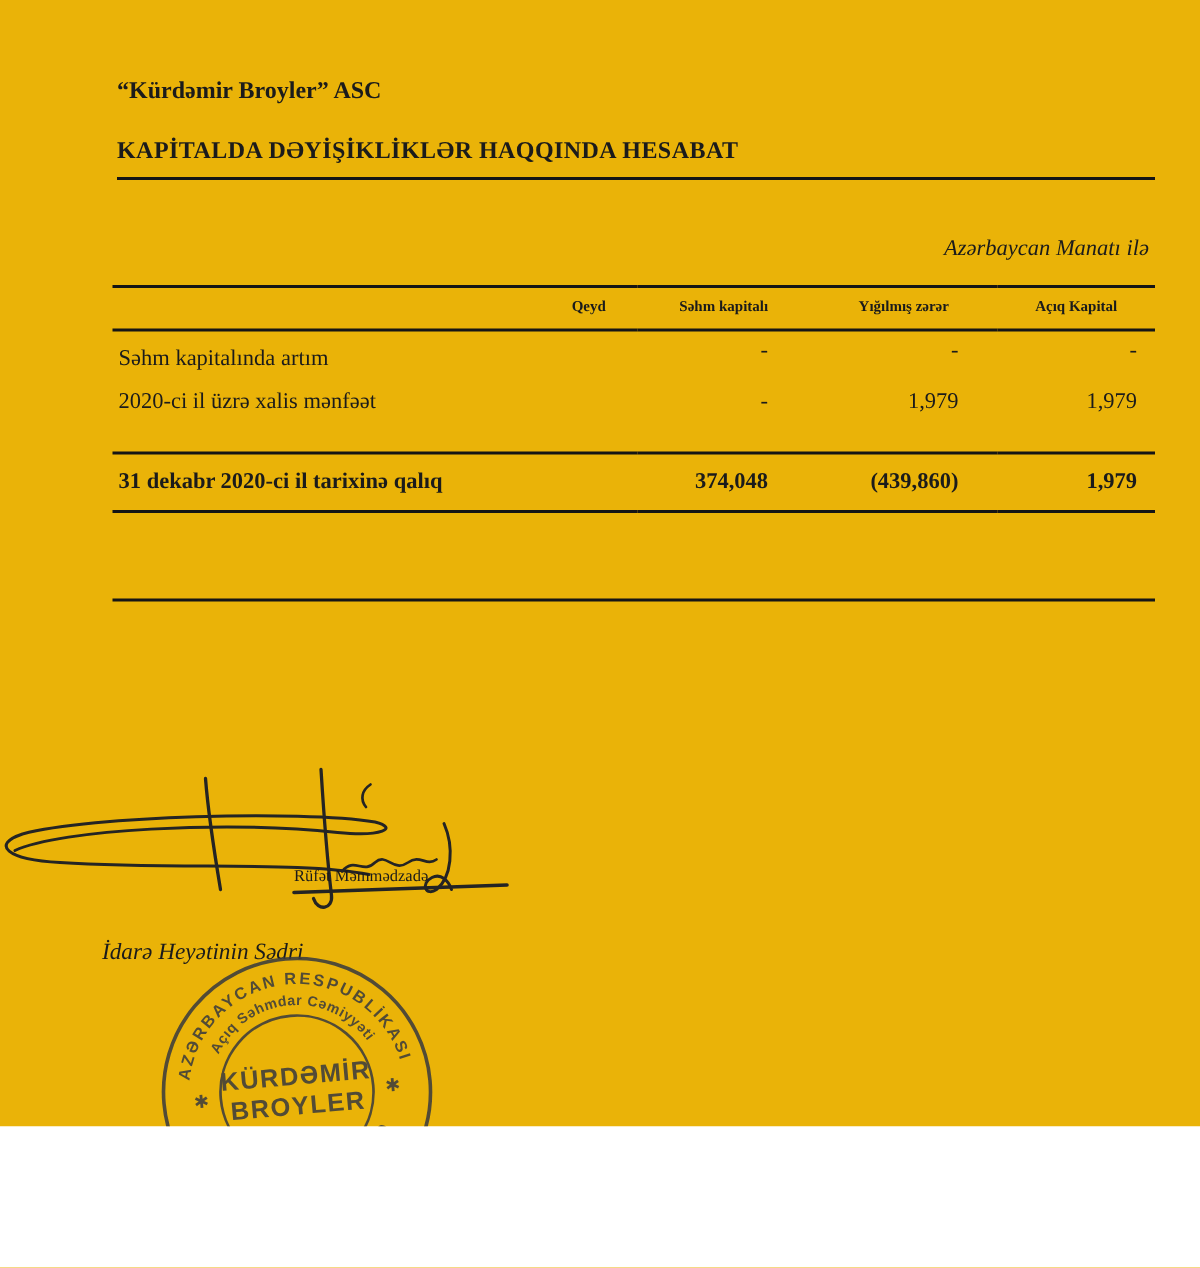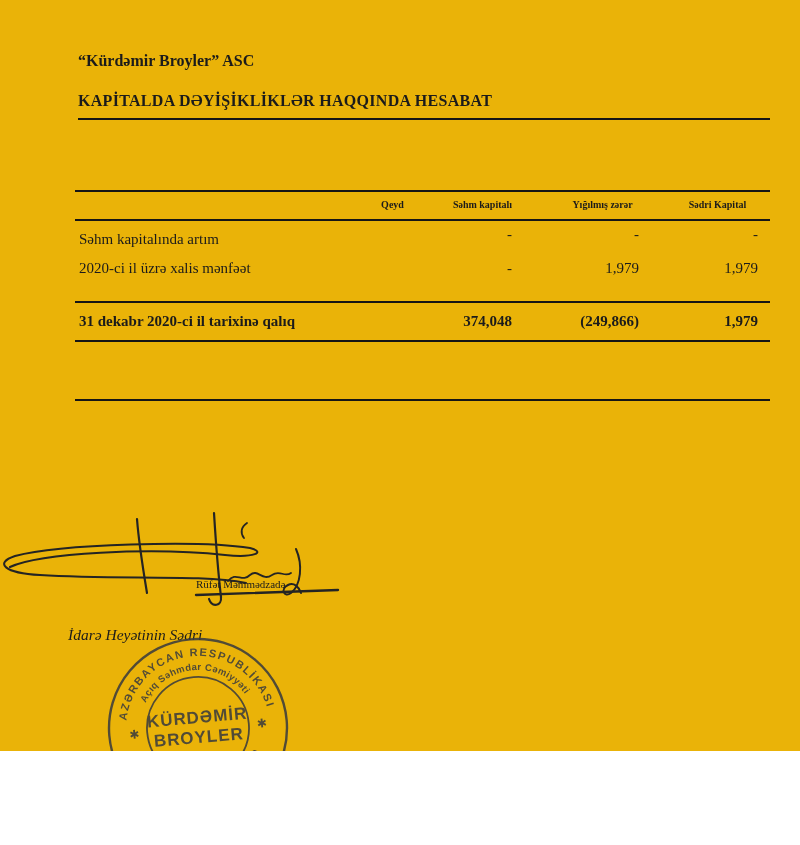--- a/index.html
+++ b/index.html
@@ -113,36 +113,37 @@
 </style>
 </head>
 <body>
 
 <div class="page">
 
   <div class="company-name">“Kürdəmir Broyler” ASC</div>
 
   <div class="report-title">KAPİTALDA DƏYİŞİKLİKLƏR HAQQINDA HESABAT</div>
 
+  <div class="currency-note">Azərbaycan Manatı ilə</div>
 
   <table class="capital-table">
     <colgroup>
       <col class="c-label">
         <col class="c-qeyd">
         <col class="c-sehm">
         <col class="c-zerer">
         <col class="c-cemi">
     </colgroup>
     <thead>
       <tr>
         <th></th>
         <th>Qeyd</th>
         <th>Səhm kapitalı</th>
         <th>Yığılmış zərər</th>
-        <th>Sədri Kapital</th>
+        <th>Açıq Kapital</th>
       </tr>
     </thead>
     <tbody>
       <tr class="r2">
         <td class="lbl">Səhm kapitalında artım</td>
         <td class="num"></td>
         <td class="num sehm">-</td>
         <td class="num zerer">-</td>
         <td class="num cemi">-</td>
       </tr>
@@ -150,21 +151,21 @@
         <td class="lbl">2020-ci il üzrə xalis mənfəət</td>
         <td class="num"></td>
         <td class="num sehm">-</td>
         <td class="num zerer">1,979</td>
         <td class="num cemi">1,979</td>
       </tr>
       <tr class="bold rule-below">
         <td class="lbl">31 dekabr 2020-ci il tarixinə qalıq</td>
         <td class="num"></td>
         <td class="num sehm">374,048</td>
-        <td class="num zerer">(249,866)</td>
+        <td class="num zerer">(439,860)</td>
         <td class="num cemi">1,979</td>
       </tr>
     </tbody>
   </table>
 
   <div class="double-rule"></div>
 
   <div class="signature-block">
     <svg width="360" height="110" viewBox="0 0 360 110">
       <path class="sig-ink" stroke-width="2" d="M 10,62 C 40,48 150,42 225,50 C 255,53 266,47 250,43 C 200,35 60,39 15,51 C -6,58 4,68 40,70 C 120,75 200,69 246,78"></path>

